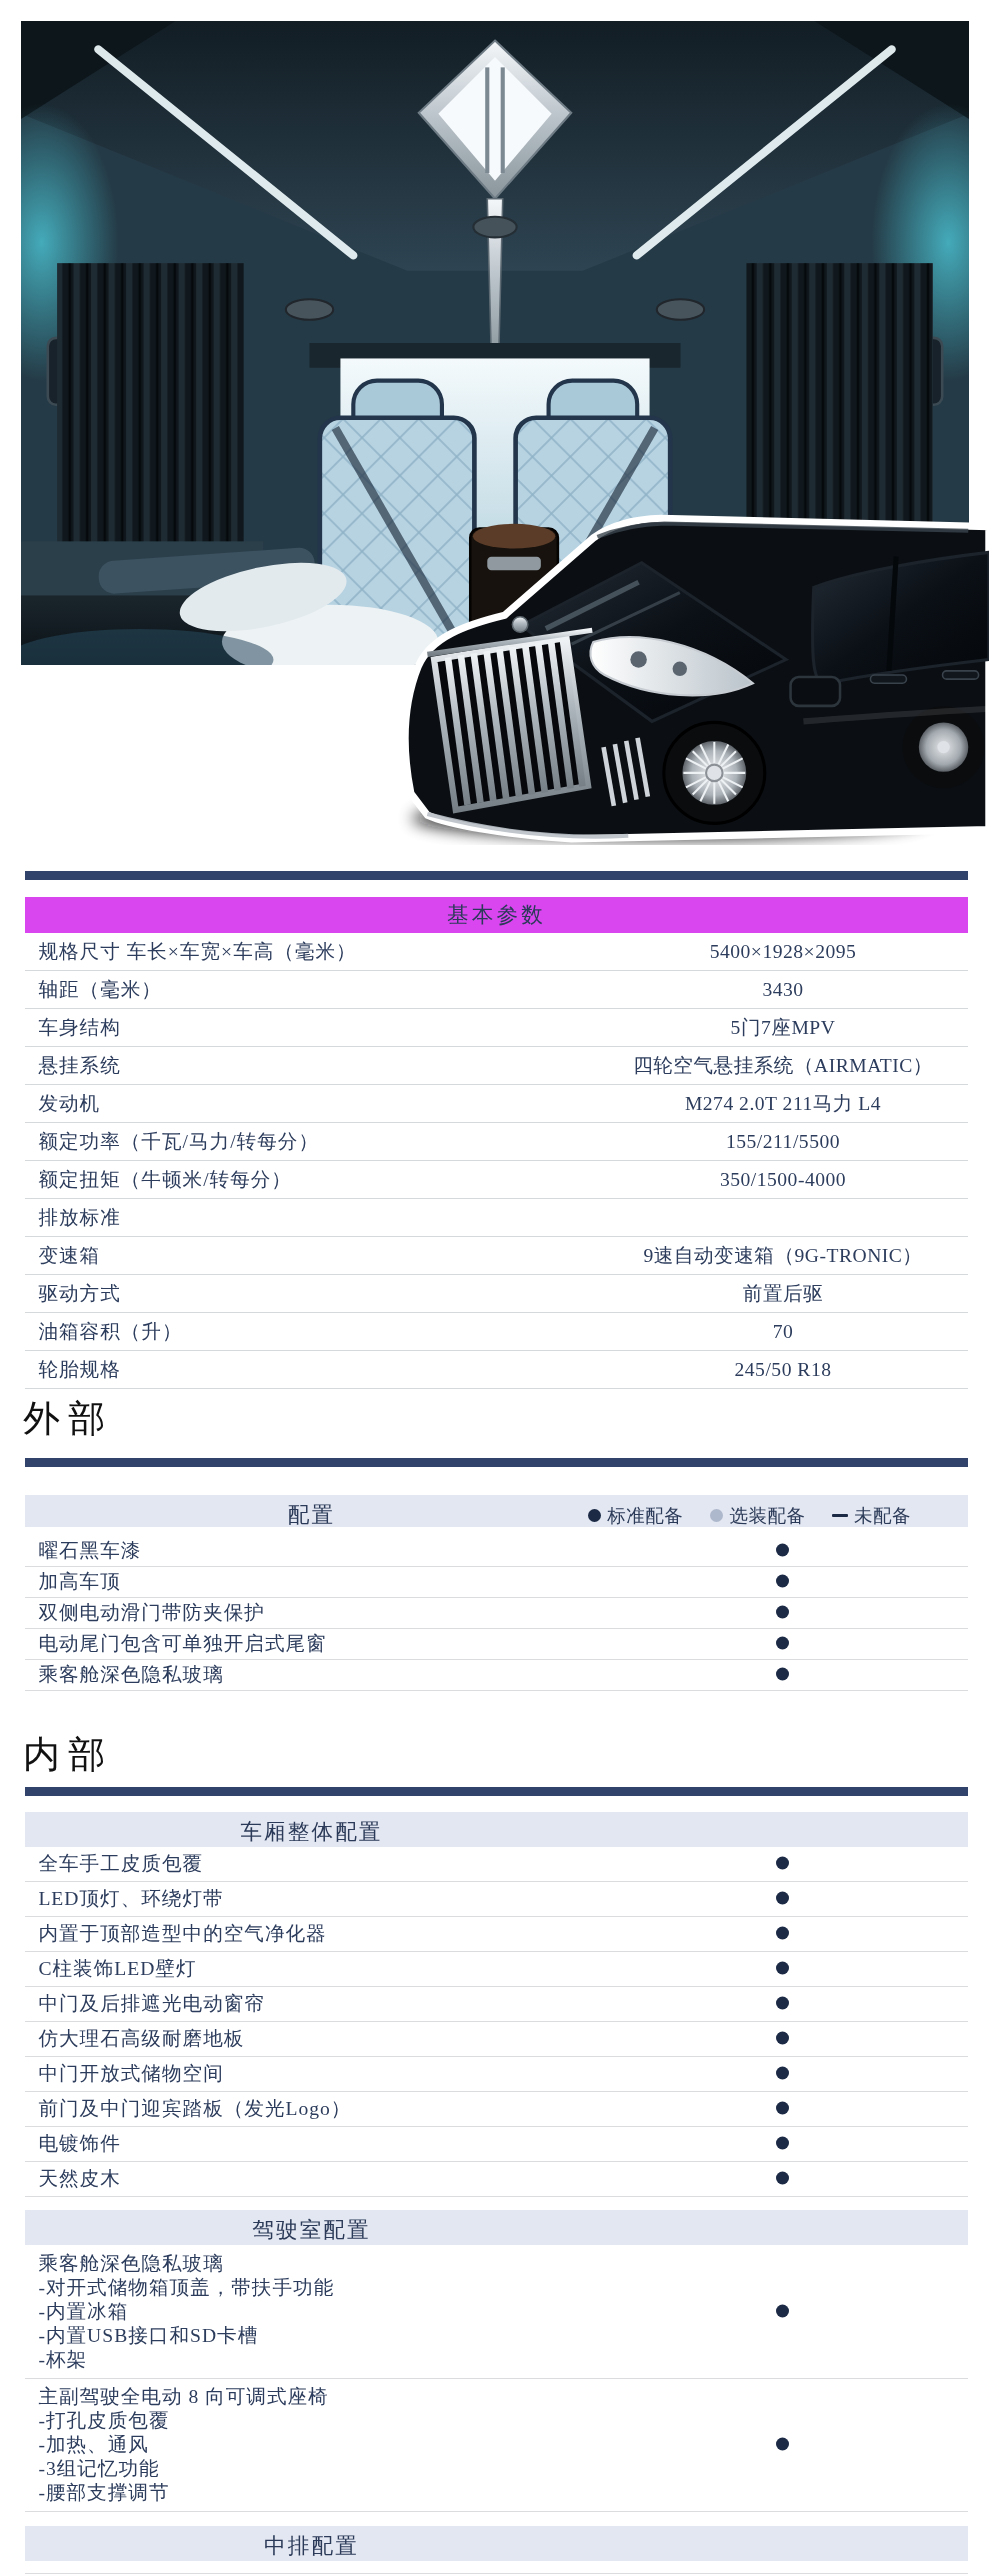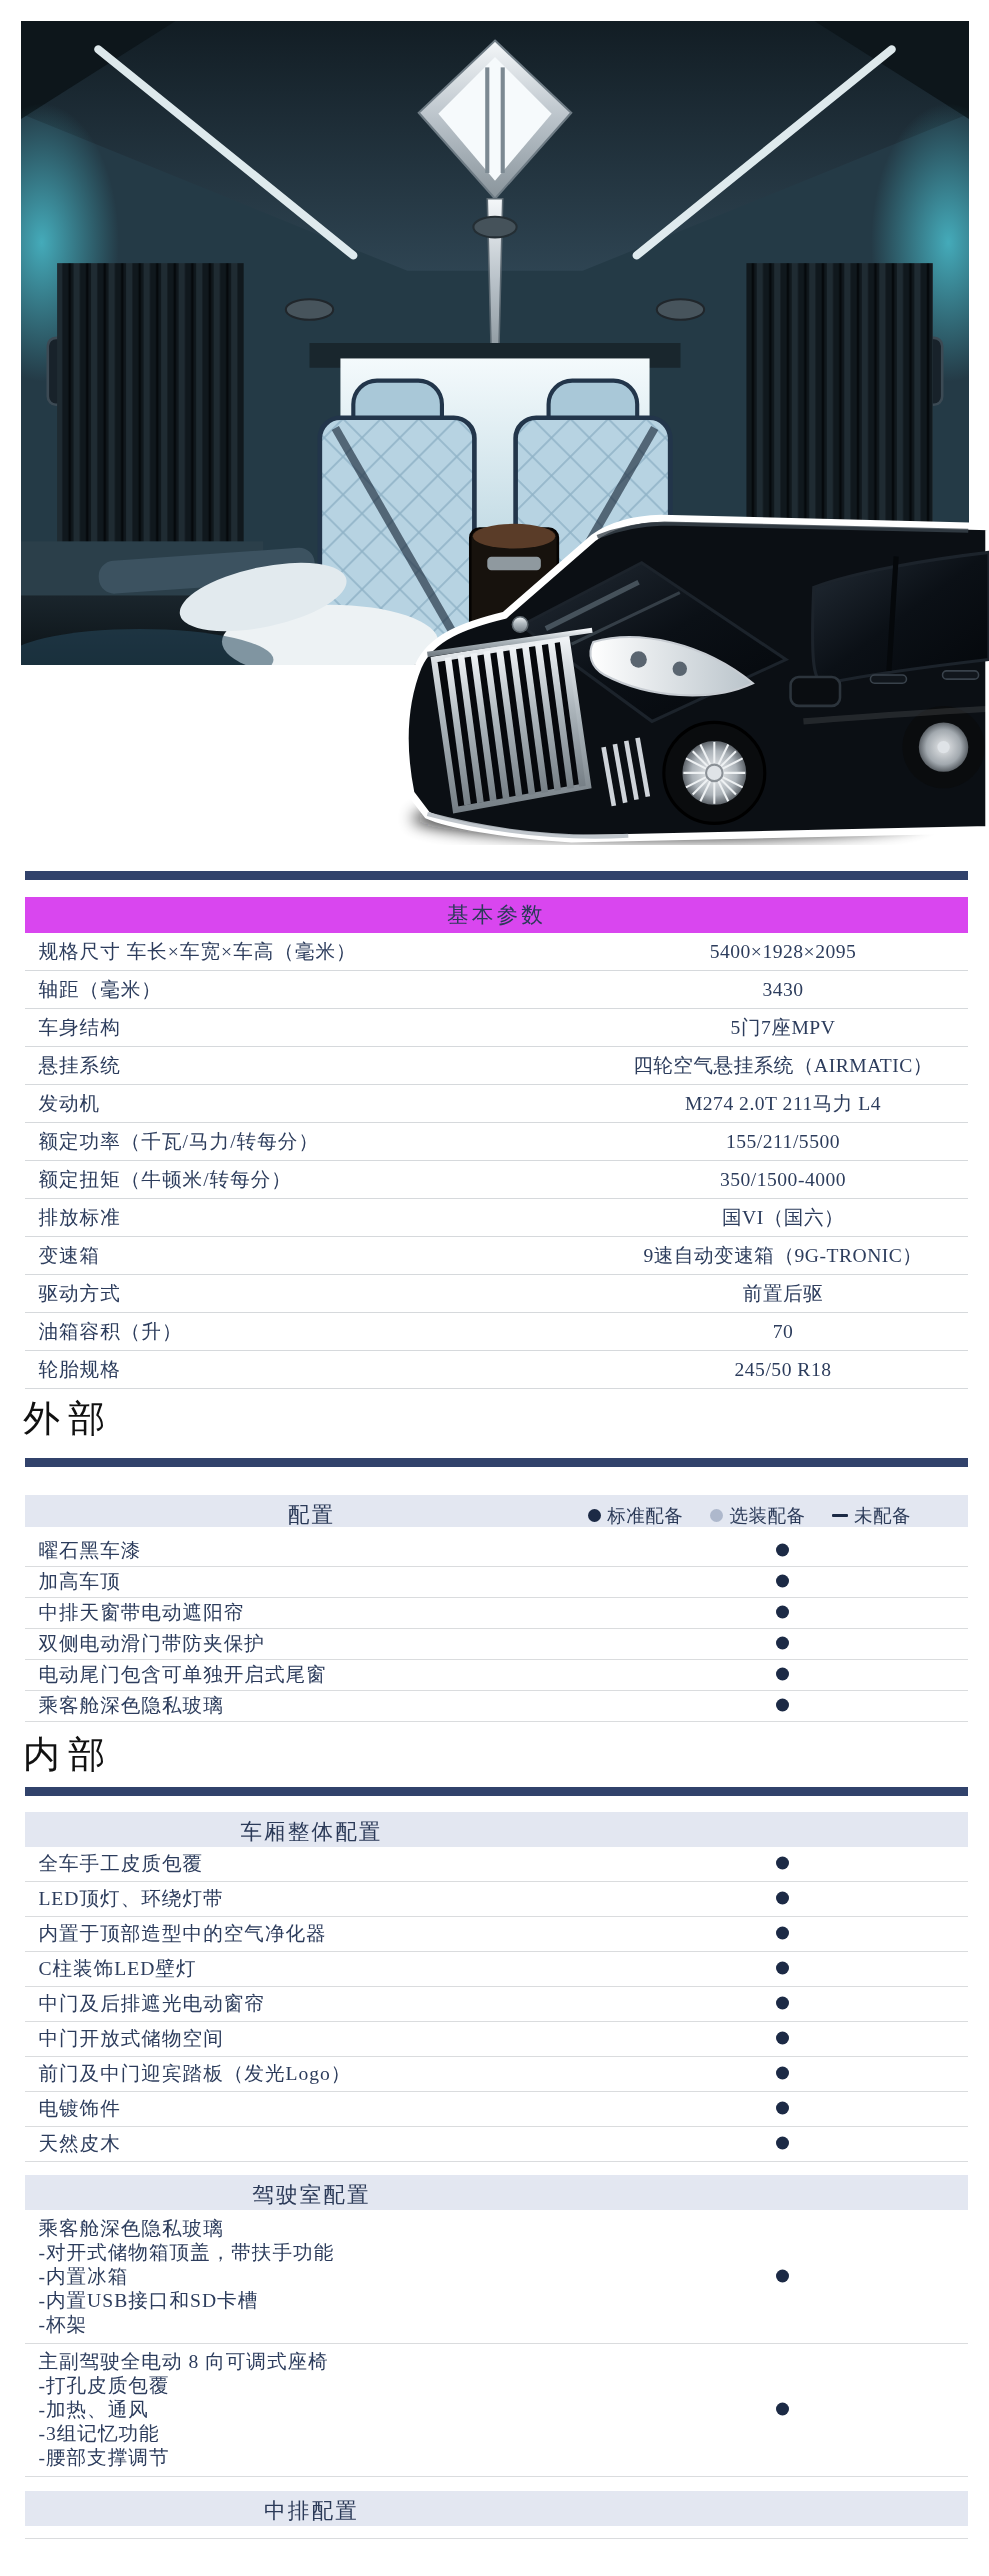--- a/index.html
+++ b/index.html
@@ -259,21 +259,20 @@
         <div class="brow">
           <span class="lbl">额定功率（千瓦/马力/转每分）</span>
           <span class="val">155/211/5500</span>
         </div>
         <div class="brow">
           <span class="lbl">额定扭矩（牛顿米/转每分）</span>
           <span class="val">350/1500-4000</span>
         </div>
         <div class="brow">
           <span class="lbl">排放标准</span>
-          <span class="val">国VI（国六）</span>
         </div>
         <div class="brow">
           <span class="lbl">变速箱</span>
           <span class="val">9速自动变速箱（9G-TRONIC）</span>
         </div>
         <div class="brow">
           <span class="lbl">驱动方式</span>
           <span class="val">前置后驱</span>
         </div>
         <div class="brow">
@@ -305,24 +304,20 @@
   <div class="table tbl-ext" id="exterior-rows">
       <div class="crow h58">
         <span class="lbl">曜石黑车漆</span>
         <span class="mark"><span class="dot std"></span></span>
       </div>
       <div class="crow h58">
         <span class="lbl">加高车顶</span>
         <span class="mark"><span class="dot std"></span></span>
       </div>
       <div class="crow h58">
-        <span class="lbl">中排天窗带电动遮阳帘</span>
-        <span class="mark"><span class="dot std"></span></span>
-      </div>
-      <div class="crow h58">
         <span class="lbl">双侧电动滑门带防夹保护</span>
         <span class="mark"><span class="dot std"></span></span>
       </div>
       <div class="crow h58">
         <span class="lbl">电动尾门包含可单独开启式尾窗</span>
         <span class="mark"><span class="dot std"></span></span>
       </div>
       <div class="crow h58">
         <span class="lbl">乘客舱深色隐私玻璃</span>
         <span class="mark"><span class="dot std"></span></span>
@@ -350,20 +345,24 @@
         </div>
         <div class="crow h66">
           <span class="lbl">C柱装饰LED壁灯</span>
           <span class="mark"><span class="dot std"></span></span>
         </div>
         <div class="crow h66">
           <span class="lbl">中门及后排遮光电动窗帘</span>
           <span class="mark"><span class="dot std"></span></span>
         </div>
         <div class="crow h66">
+          <span class="lbl">仿大理石高级耐磨地板</span>
+          <span class="mark"><span class="dot std"></span></span>
+        </div>
+        <div class="crow h66">
           <span class="lbl">中门开放式储物空间</span>
           <span class="mark"><span class="dot std"></span></span>
         </div>
         <div class="crow h66">
           <span class="lbl">前门及中门迎宾踏板（发光Logo）</span>
           <span class="mark"><span class="dot std"></span></span>
         </div>
         <div class="crow h66">
           <span class="lbl">电镀饰件</span>
           <span class="mark"><span class="dot std"></span></span>

